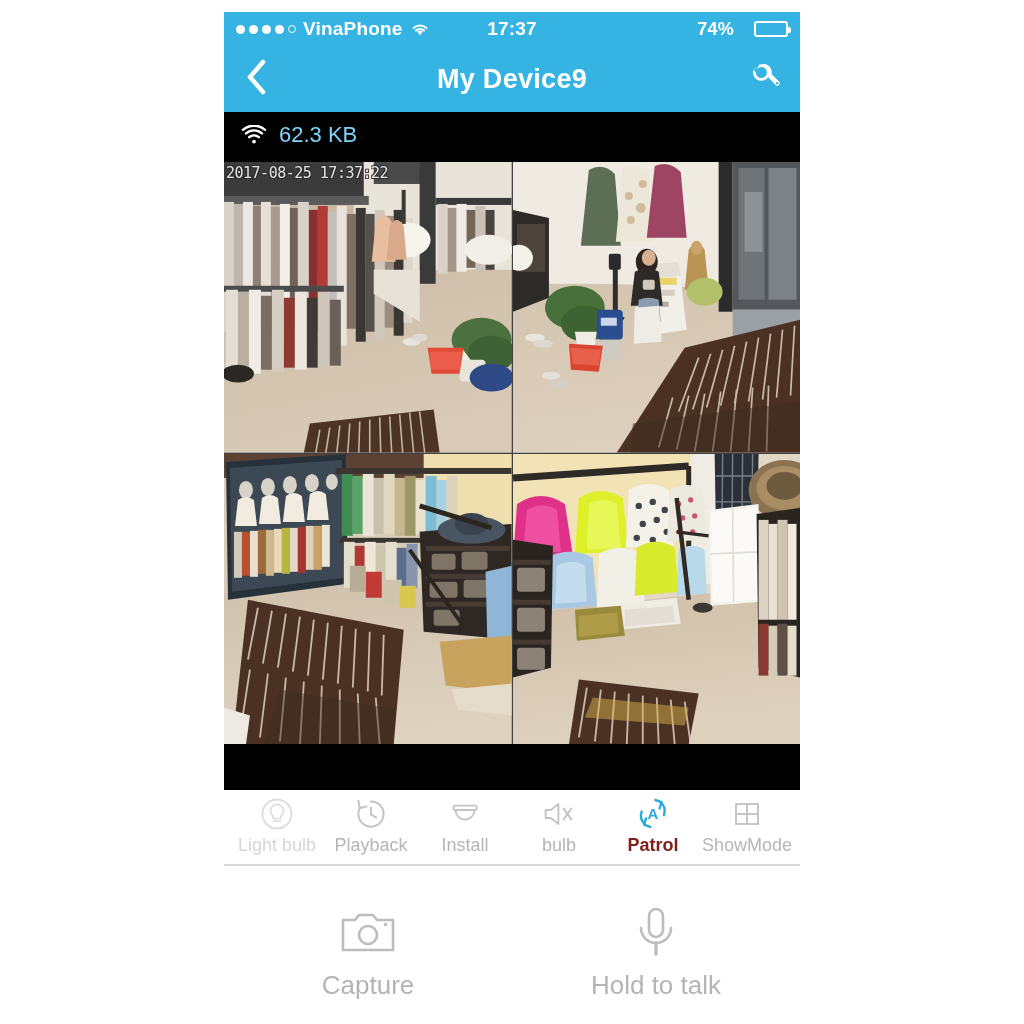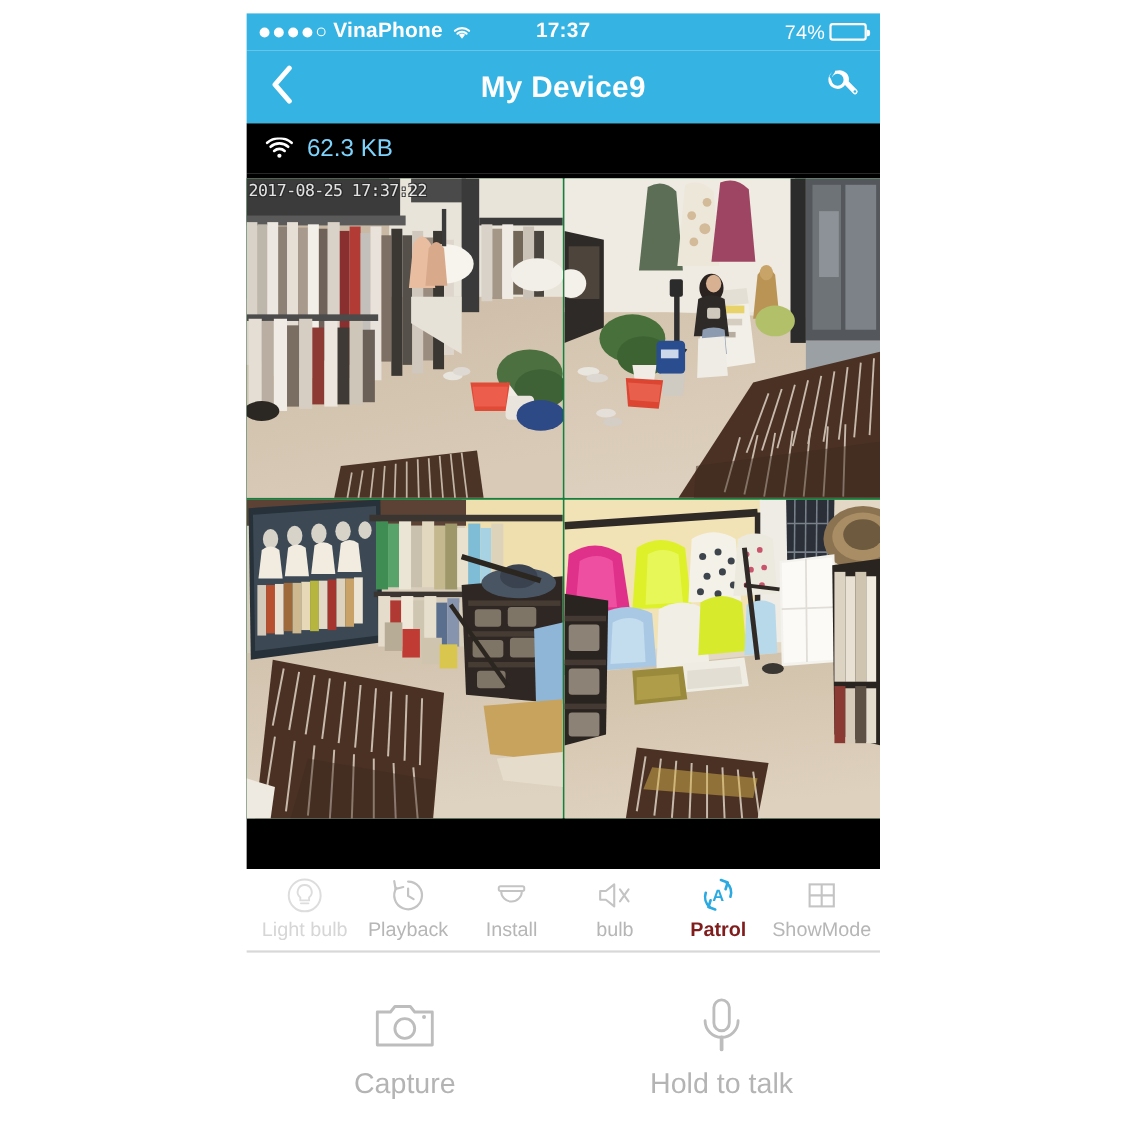--- a/index.html
+++ b/index.html
@@ -56,23 +56,23 @@
     left: 0; right: 0;
     text-align: center;
     font-size: 19px;
     font-weight: bold;
   }
   .status-right {
     margin-left: auto;
     margin-right: 12px;
     display: flex;
     align-items: center;
-    gap: 4px;
+    gap: 20px;
     font-size: 18px;
-    font-weight: normal;
+    font-weight: bold;
   }
   .battery {
     width: 34px; height: 16px;
     border: 2px solid #ffffff;
     border-radius: 3px;
     position: relative;
     box-sizing: border-box;
     padding: 1.5px;
   }
   .battery::after {
@@ -150,21 +150,21 @@
   }
   .video-grid {
     position: absolute;
     left: 0; top: 4px;
     width: 576px;
     height: 582px;
     display: grid;
     grid-template-columns: 1fr 1fr;
     grid-template-rows: 1fr 1fr;
     gap: 1px;
-    background: #15803d;
+    background: #404040;
   }
   .cam-cell {
     position: relative;
     overflow: hidden;
   }
   .cam-ts {
     position: absolute;
     left: 2px; top: 2px;
     font-family: "DejaVu Sans Mono", monospace;
     font-size: 15px;

